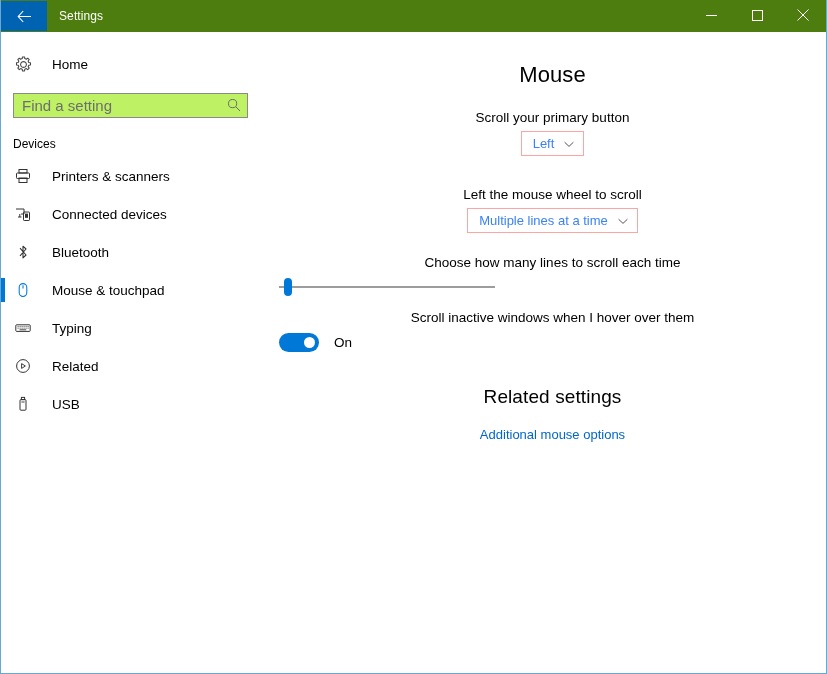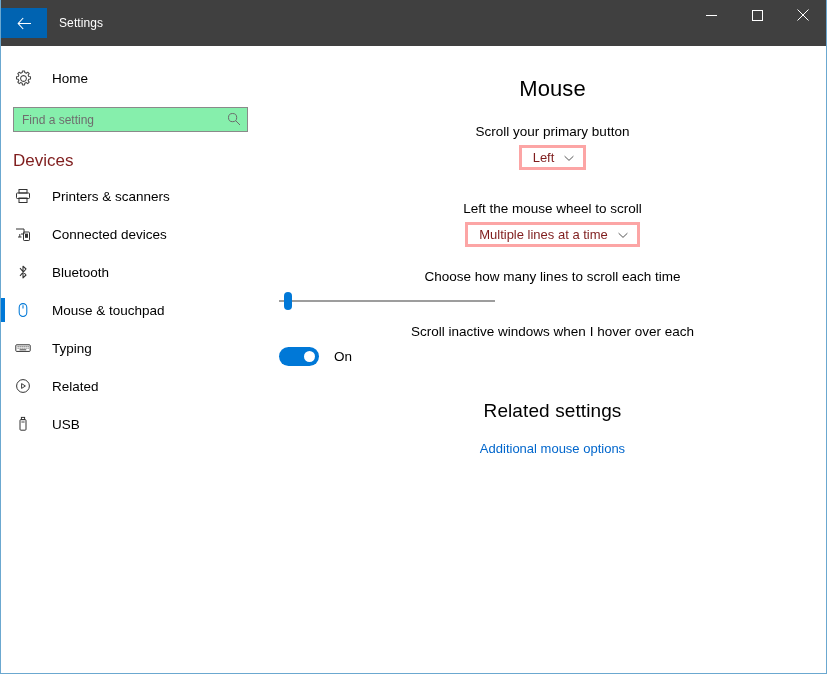--- a/index.html
+++ b/index.html
@@ -18,22 +18,22 @@
     height: 674px;
     background: #ffffff;
     border: 1px solid #6ba8d0;
     border-top: none;
     overflow: hidden;
   }
 
   
   .titlebar {
     position: relative;
-    height: 46px;
-    background: #404040;
+    height: 32px;
+    background: #4d7c0f;
     display: flex;
     align-items: center;
   }
 
   .back-btn {
     width: 46px;
     height: 30px;
     background: #0063b1;
     display: flex;
     align-items: center;
@@ -104,38 +104,38 @@
   }
 
   .search-wrap {
     margin: 13px 12px 0 12px;
     position: relative;
   }
   .search-input {
     width: 235px;
     height: 25px;
     border: 1px solid #8a8a8a;
-    background: #86efac;
+    background: #bef264;
     font-family: "Liberation Sans", sans-serif;
-    font-size: 12px;
+    font-size: 15px;
     color: #333333;
     padding: 0 26px 0 8px;
     outline: none;
   }
   .search-input::placeholder { color: #6e6e6e; }
   .search-icon {
     position: absolute;
     right: 7px;
     top: 5px;
     pointer-events: none;
   }
 
   .section-label {
-    font-size: 17px;
-    color: #7f1d1d;
+    font-size: 12px;
+    color: #000000;
     margin: 19px 0 6px 12px;
   }
 
   .nav-item {
     position: relative;
     display: flex;
     align-items: center;
     height: 38px;
     padding-left: 14px;
     cursor: default;
@@ -177,26 +177,26 @@
     font-size: 13.5px;
     color: #000000;
     margin-bottom: 6px;
   }
 
   .dropdown {
     display: inline-flex;
     align-items: center;
     justify-content: space-between;
     height: 25px;
-    border: 3px solid #fca5a5;
+    border: 1px solid #fca5a5;
     background: #ffffff;
     padding: 0 9px 0 11px;
     cursor: default;
     font-size: 13px;
-    color: #7f1d1d;
+    color: #3b82f6;
   }
   .dropdown .dd-text { margin-right: 10px; white-space: nowrap; }
   .dropdown.w-small { min-width: 56px; }
   .dropdown.w-large { min-width: 158px; }
 
   .gap-a { height: 31px; }
   .gap-b { height: 22px; }
 
   
   .slider-row {
@@ -448,21 +448,21 @@
       </div>
 
       <div class="gap-b"></div>
 
       <div class="field-label">Choose how many lines to scroll each time</div>
       <div class="slider-row">
         <div class="slider-track"></div>
         <div class="slider-thumb" style="left: 4.64px;"></div>
       </div>
 
-      <div class="field-label">Scroll inactive windows when I hover over each</div>
+      <div class="field-label">Scroll inactive windows when I hover over them</div>
       <div class="toggle-row">
         <div class="toggle">
           <span class="knob"></span>
         </div>
         <span class="toggle-text">On</span>
       </div>
 
       <div class="related-title">Related settings</div>
       <a class="link" href="#">Additional mouse options</a>
 

